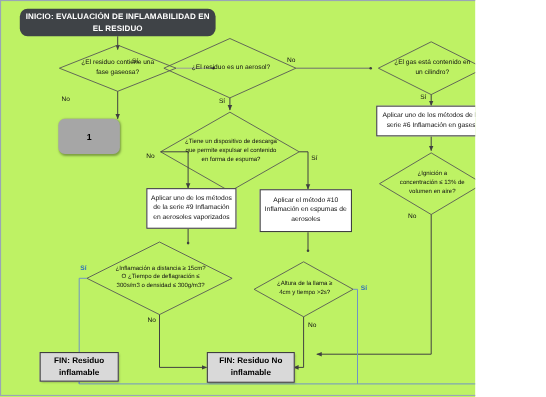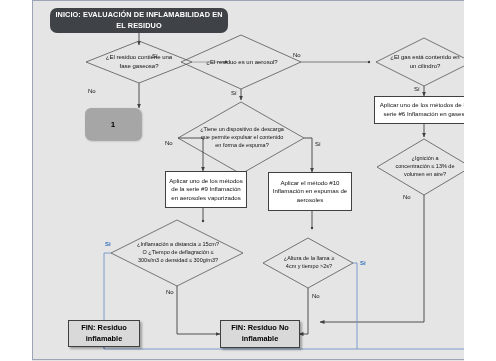--- a/index.html
+++ b/index.html
@@ -7,23 +7,22 @@
     padding: 0;
     background: #ffffff;
   }
   body {
     font-family: "Liberation Sans", sans-serif;
   }
   #canvas {
     position: relative;
     width: 432px;
     height: 361px;
-    background: #e5e5e5;
+    background: #bef264;
     overflow: hidden;
-    margin-left: 32px;
   }
   #border {
     position: absolute;
     left: 0; top: 0;
     width: 495px; height: 360px;
     border: 1px solid #9aa6b5;
     box-sizing: border-box;
     pointer-events: none;
   }
   svg.layer {

